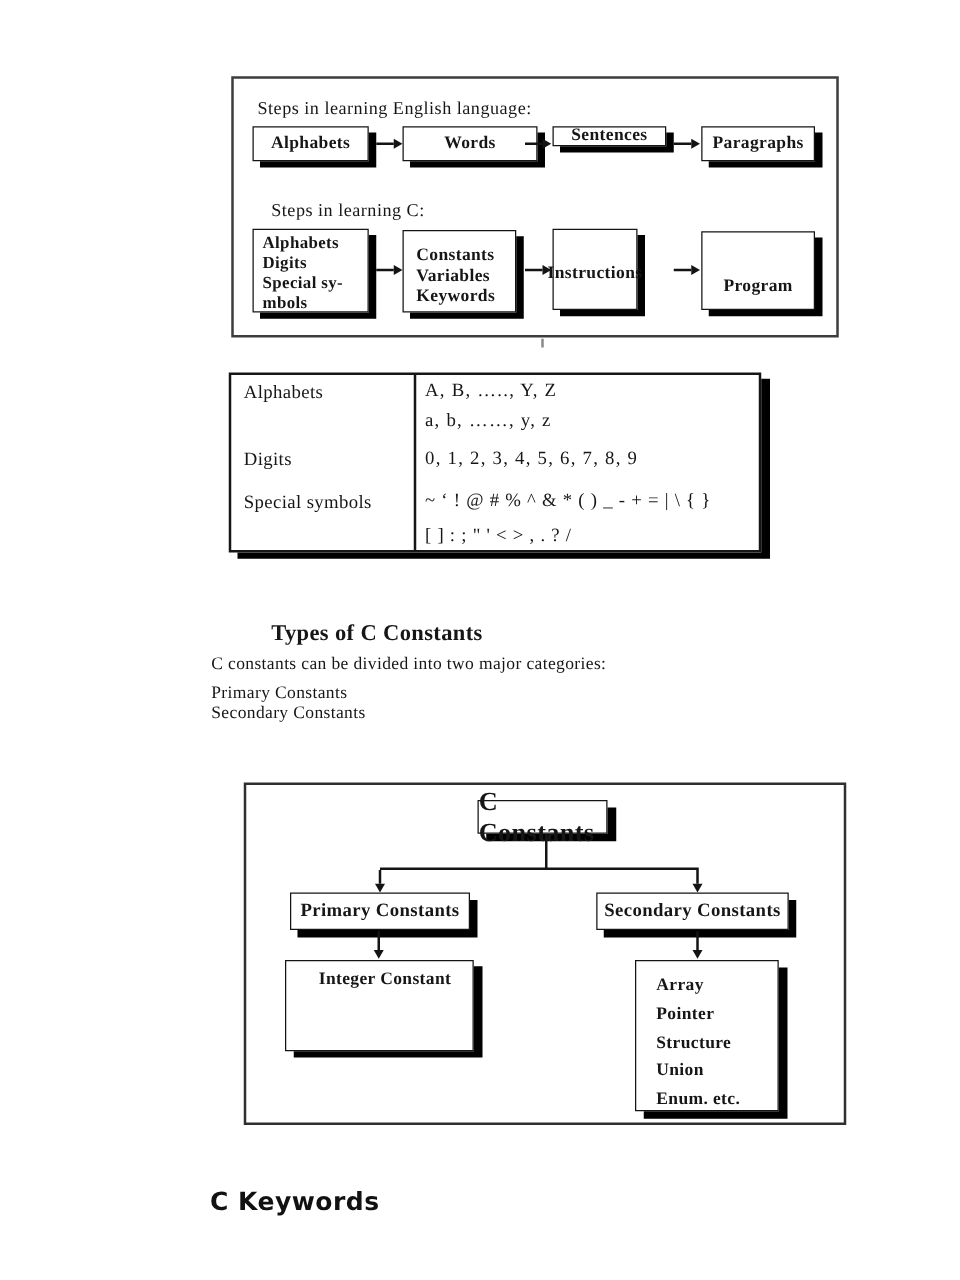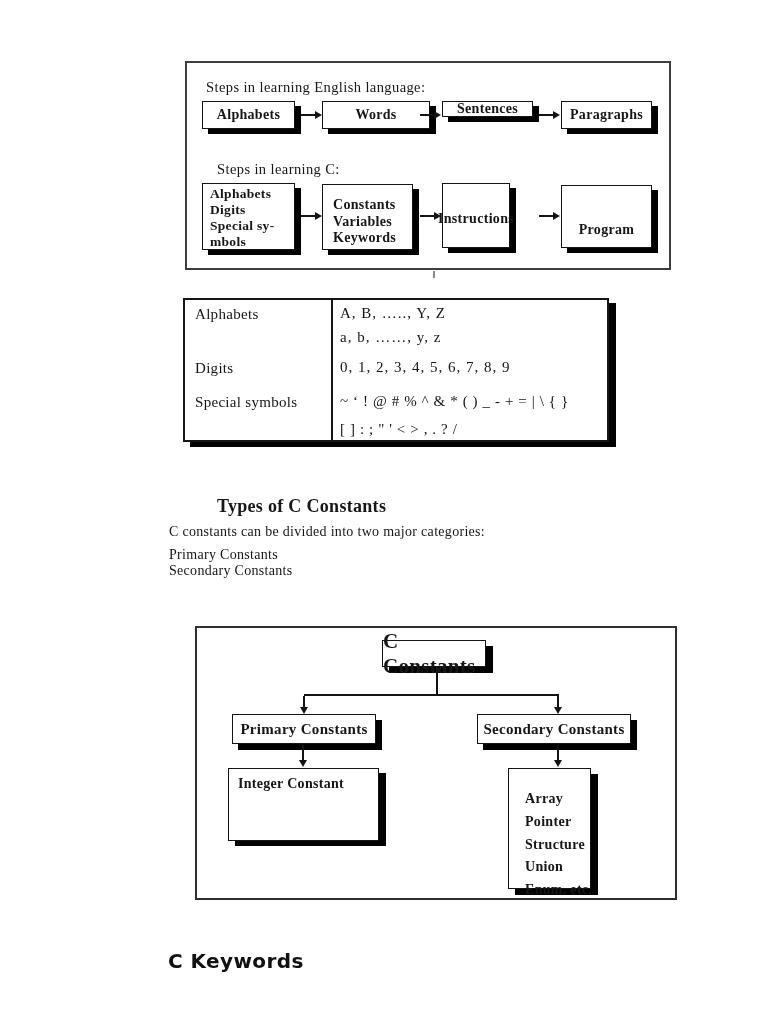--- a/index.html
+++ b/index.html
@@ -124,24 +124,24 @@
 <div class="sbox" style="left:232px;top:714px;width:144px;height:30px;box-shadow:6px 6px 0 #000;font-size:15px;">
   <span>Primary Constants</span>
 </div>
 <div class="sbox" style="left:477px;top:714px;width:154px;height:30px;box-shadow:6px 6px 0 #000;font-size:15px;">
   <span>Secondary Constants</span>
 </div>
 
 <div class="arr-d" style="left:302px;top:745px;height:15px;"></div>
 <div class="arr-d" style="left:557px;top:745px;height:15px;"></div>
 
-<div class="listbox" style="left:228px;top:768px;width:151px;height:73px;box-shadow:7px 5px 0 #000;padding:4px 0 0 9px;">
+<div class="listbox" style="left:228px;top:768px;width:151px;height:73px;box-shadow:7px 5px 0 #000;padding:4px 0 0 9px;text-align:center;">
   <div class="bl">Integer Constant</div>
 </div>
-<div class="listbox" style="left:508px;top:768px;width:83px;height:121px;box-shadow:7px 6px 0 #000;padding:19px 0 0 16px;">
+<div class="listbox" style="left:508px;top:768px;width:115px;height:121px;box-shadow:7px 6px 0 #000;padding:9px 0 0 16px;">
   <div class="bl">Array</div>
   <div class="bl">Pointer</div>
   <div class="bl">Structure</div>
   <div class="bl">Union</div>
   <div class="bl">Enum. etc.</div>
 </div>
 
 <div class="h-sans" style="left:168px;top:949px;">C Keywords</div>
 
 </body></html>

